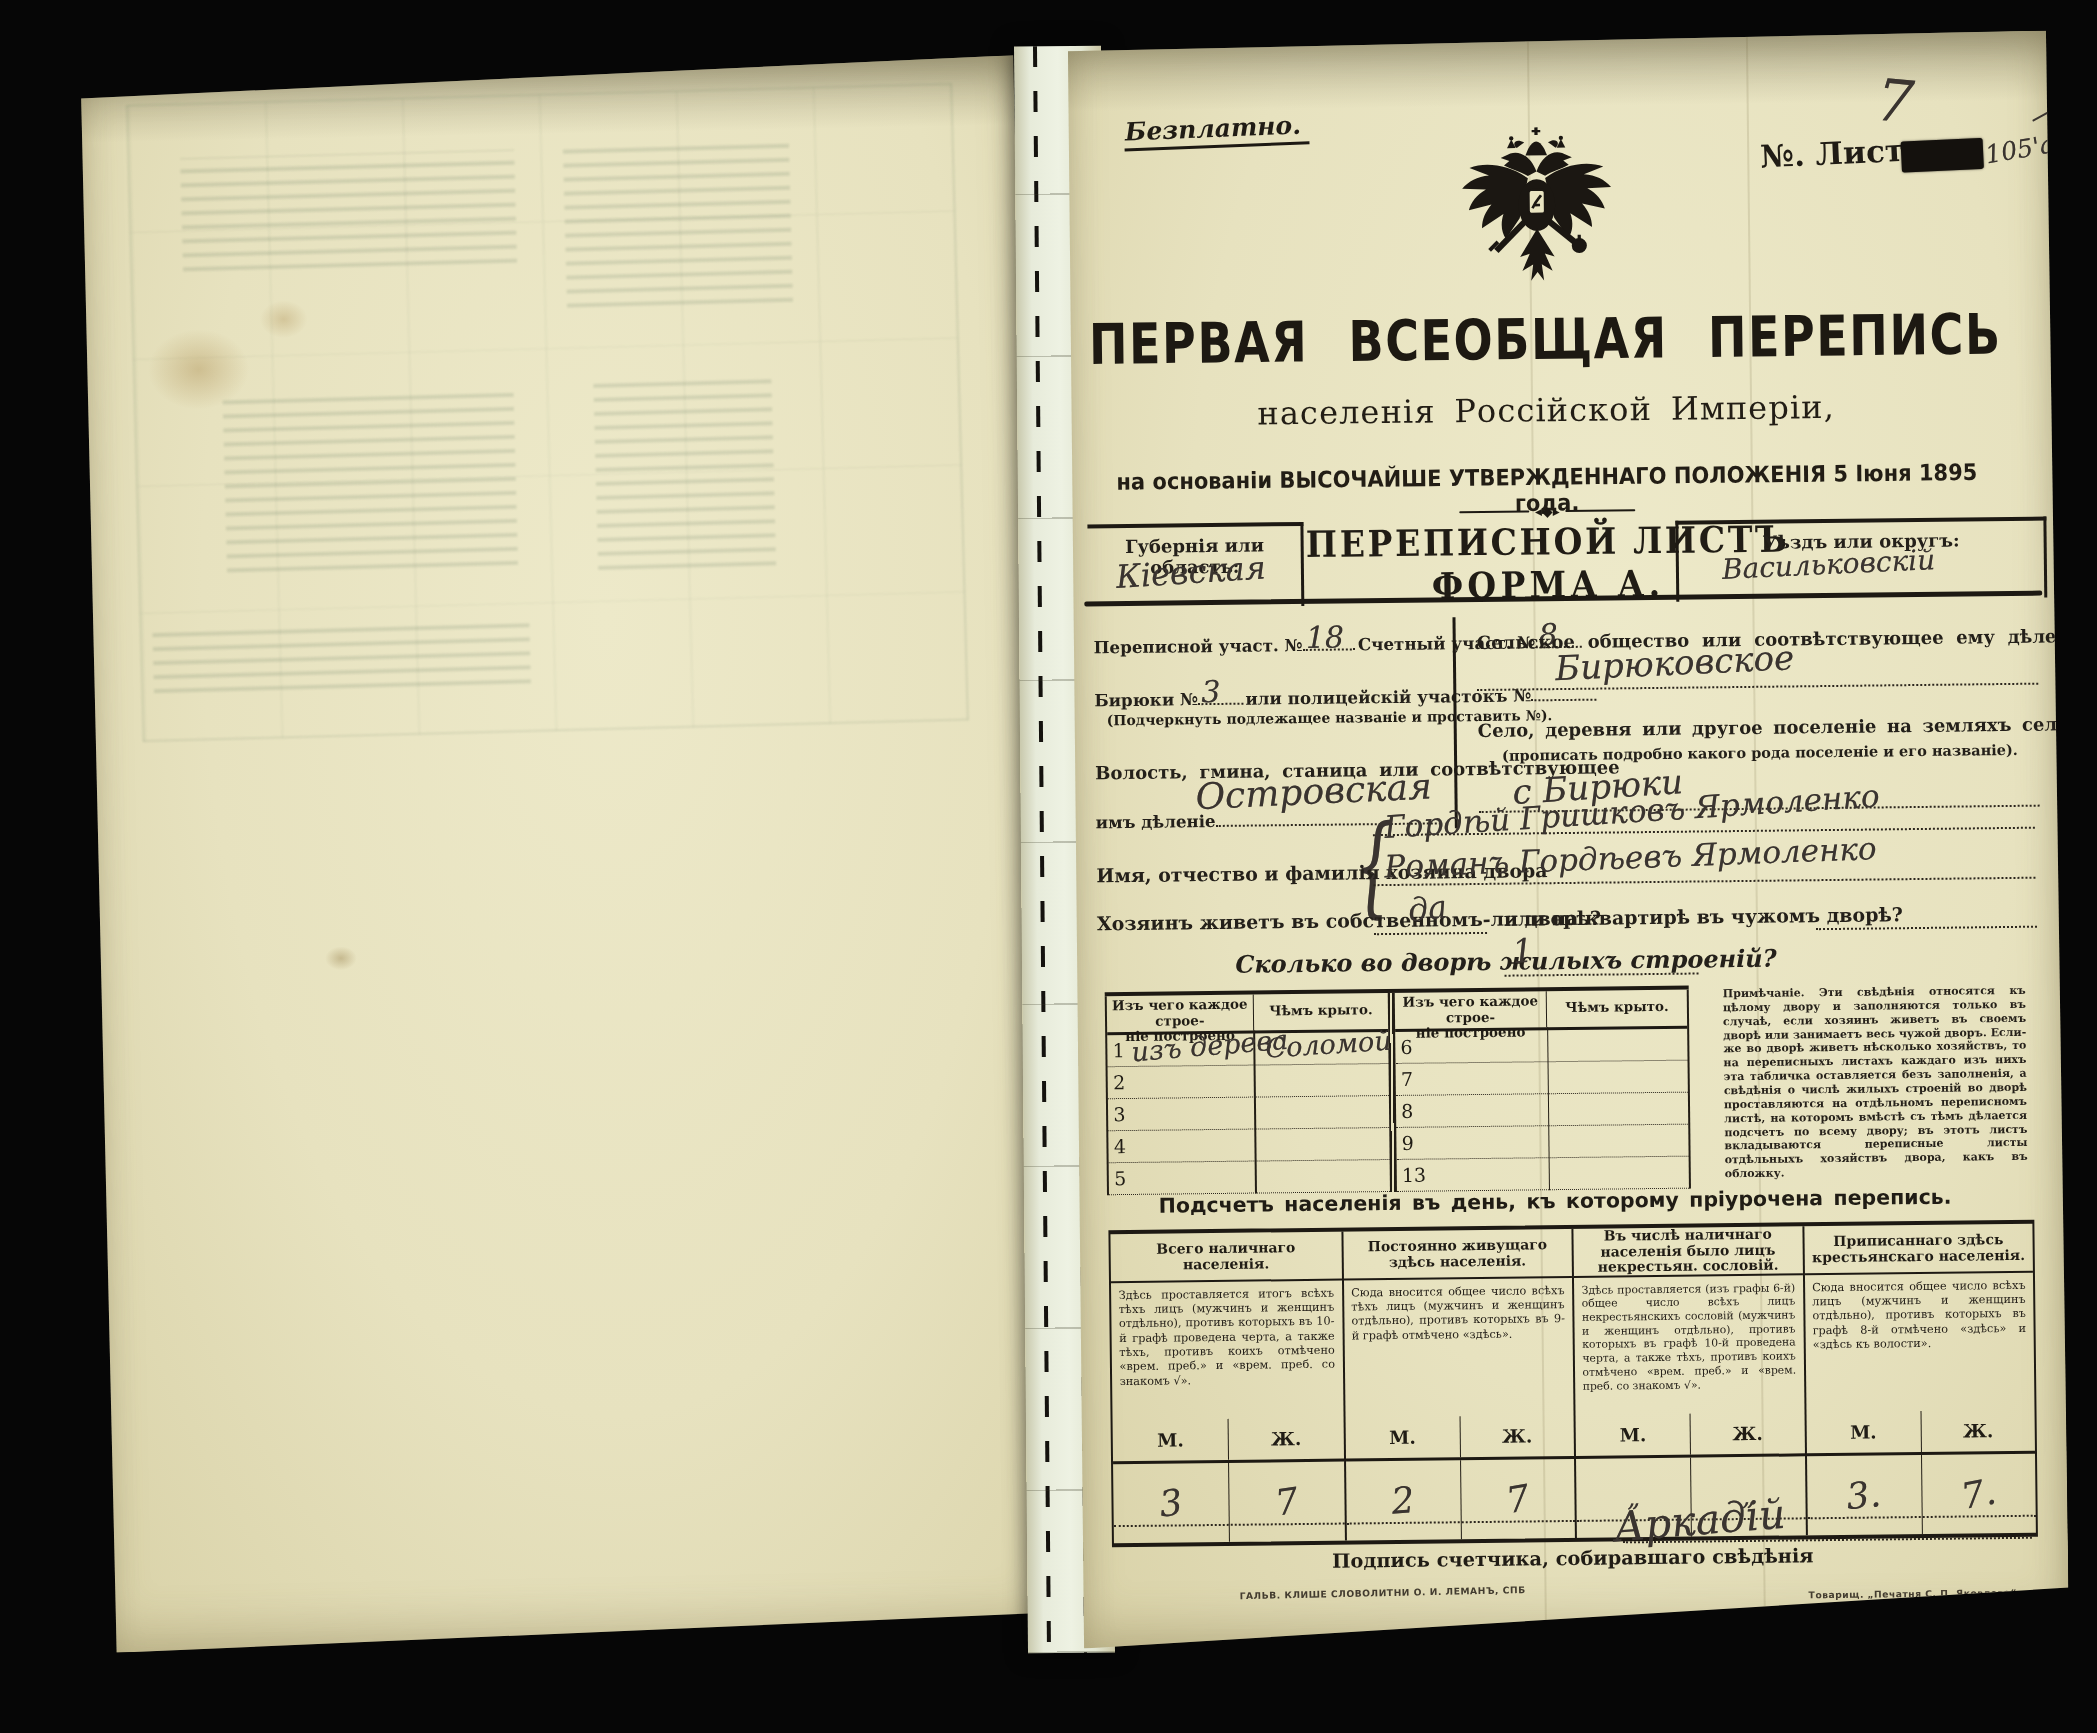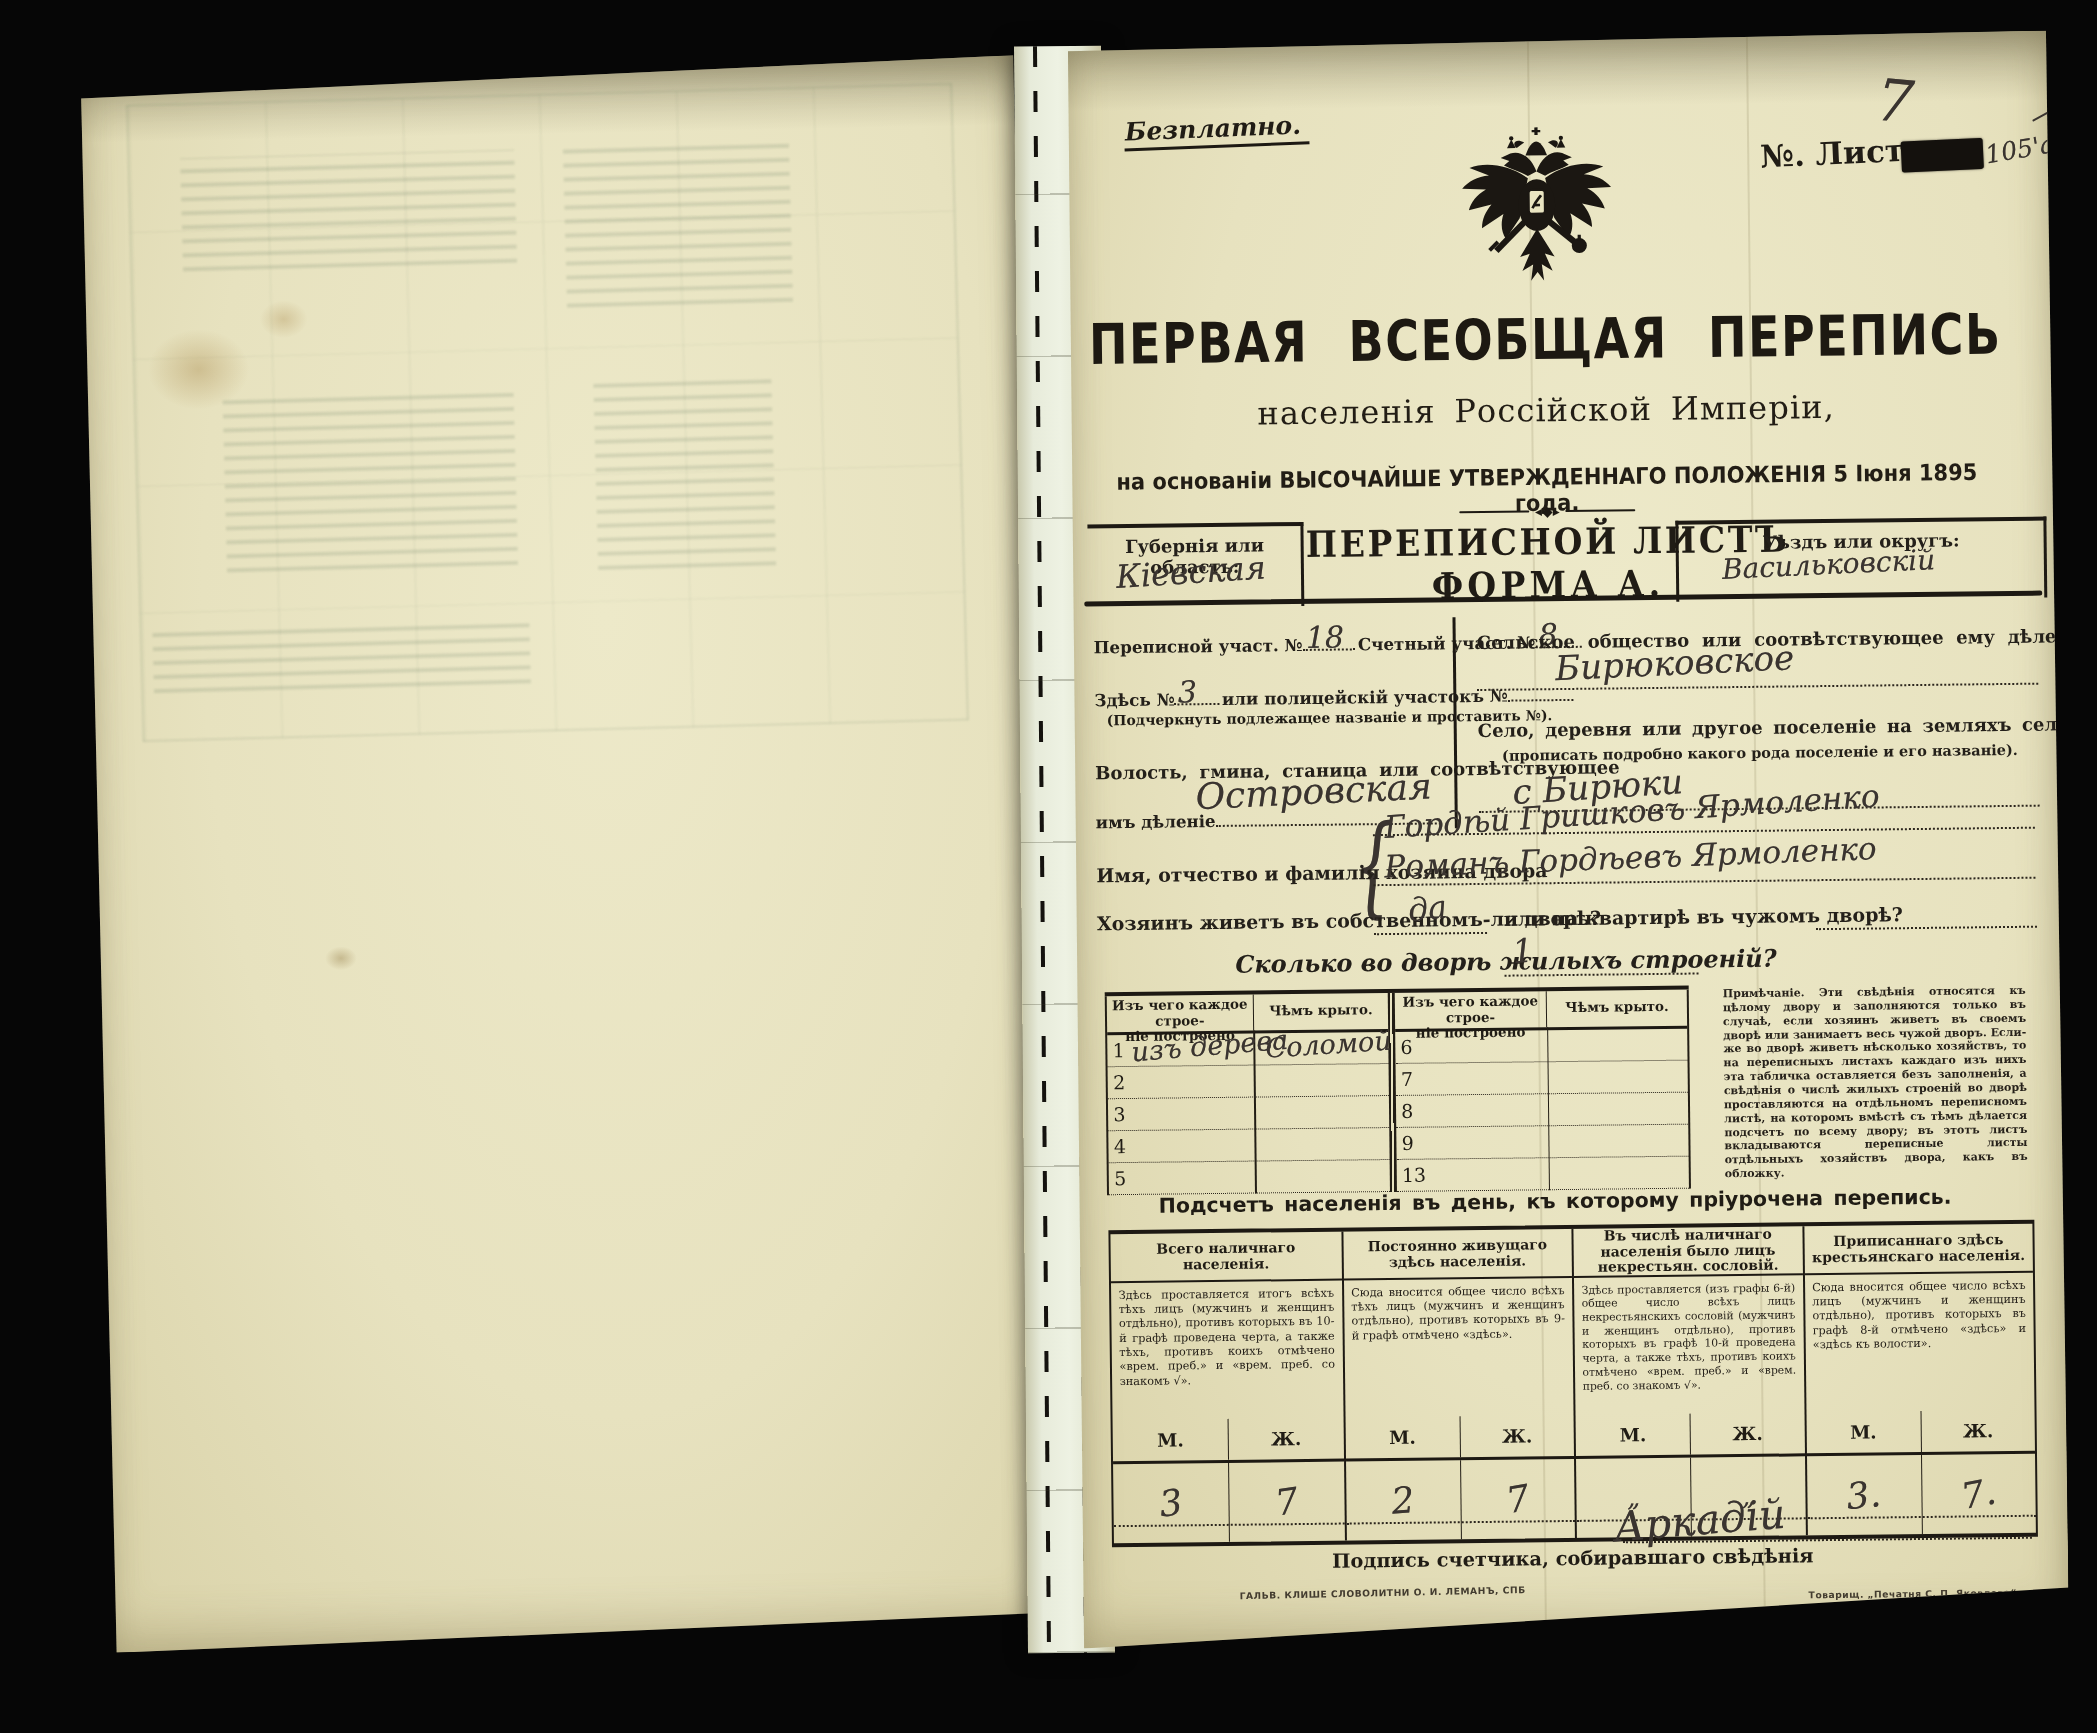--- a/index.html
+++ b/index.html
@@ -238,21 +238,21 @@
 
     <div class="fline" style="left:24px;top:588px;">
       <span class="lbl">Переписной участ. №</span>
       <span class="hw-in"><span class="seg" style="width:52px"></span>
         <span class="hw v">18</span></span>
       <span class="lbl" style="margin-left:3.2px">Счетный участ. №</span>
       <span class="hw-in"><span class="seg" style="width:46px"></span>
         <span class="hw v">8</span></span>
     </div>
     <div class="fline" style="left:24px;top:641px;">
-      <span class="lbl">Здѣсь №</span>
+      <span class="lbl">Бирюки №</span>
       <span class="hw-in"><span class="seg" style="width:45px"></span>
         <span class="hw v">3</span></span>
       <span class="lbl" style="margin-left:2.2px">или полицейскій участокъ №</span>
       <span class="seg" style="width:65px"></span>
     </div>
     <div class="abs note-sm" style="left:36px;top:671px;">(Подчеркнуть подлежащее названіе и проставить №).</div>
     <div class="abs lbl" style="left:24px;top:721px;font-size:18px;word-spacing:5.4px;white-space:nowrap;">Волость, гмина, станица или соотвѣтствующее</div>
     <div class="fline" style="left:24px;top:763px;width:345px;">
       <span class="lbl">имъ дѣленіе</span>
       <span class="seg" style="flex:1"></span>

